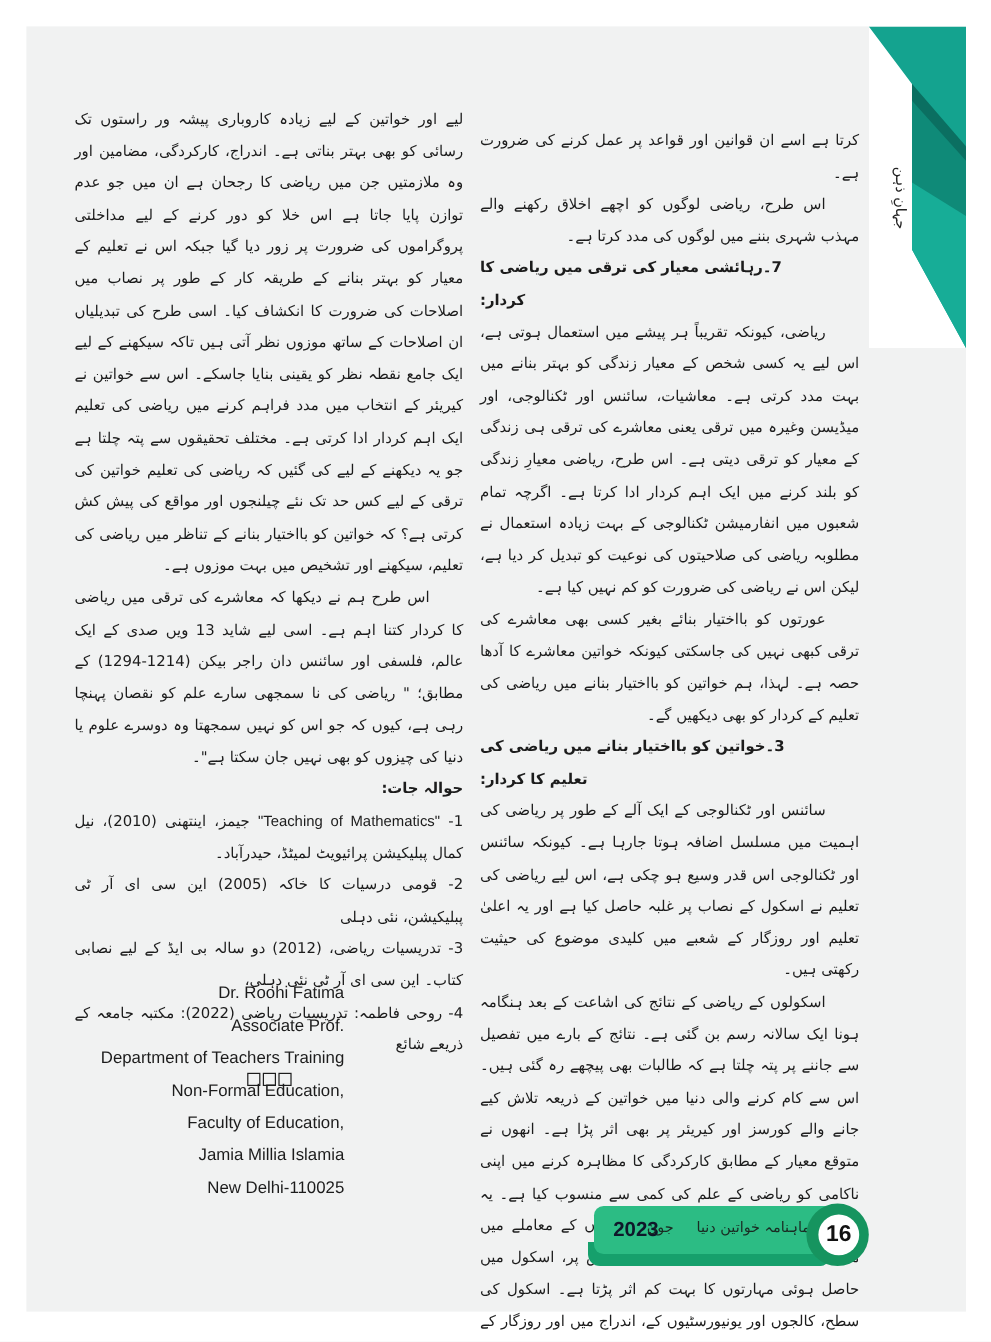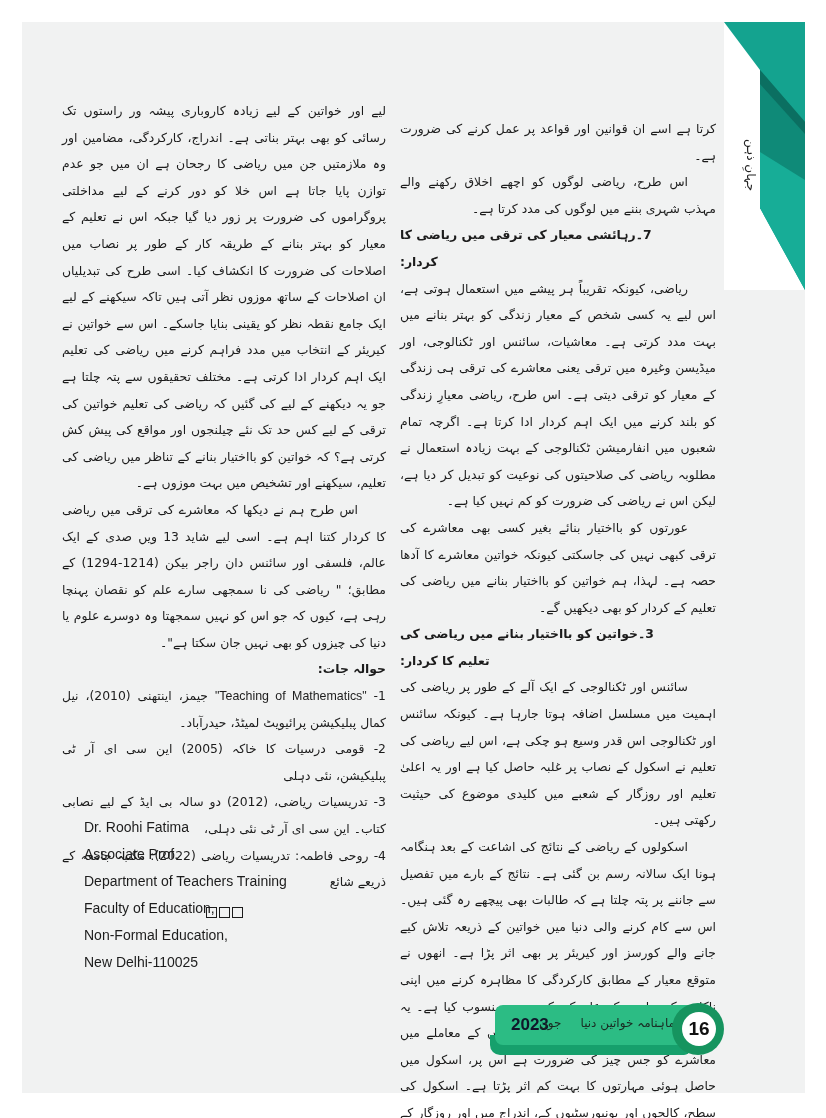--- a/index.html
+++ b/index.html
@@ -1,32 +1,32 @@
 <!DOCTYPE html>
 <html><head>
 <meta charset="utf-8">
 <style>
   html, body { margin:0; padding:0; }
   body { width:826px; height:1118px; background:#ffffff; position:relative; overflow:hidden;
          font-family:"DejaVu Sans", sans-serif; color:#1a1a1a; }
   .page { position:absolute; left:22px; top:22px; width:783px; height:1071px; background:#f1f2f2; }
   .col { position:absolute; direction:rtl; text-align:justify; font-family:"DejaVu Sans", sans-serif;
-         font-size:12.4px; line-height:26.6px; color:#1c1c1c;margin-top:12px; }
+         font-size:12.4px; line-height:26.6px; color:#1c1c1c; }
   .col p { margin:0; }
   .col p.indent { text-indent:28px; }
   .col .heading { font-weight:bold; text-align:left; padding-right:28px; }
   .col-right { left:400px; top:104px; width:316px; }
   .col-left { left:62px; top:86px; width:324px; }
   .refs-title { font-weight:bold; }
   .refs p { margin:0; }
   .latin { font-family:"Liberation Sans", sans-serif; direction:ltr; unicode-bidi:embed; }
   .end-mark { text-align:center; letter-spacing:2px; font-size:14px; line-height:24px; margin-top:4px; }
   .end-mark span { display:inline-block; width:9px; height:9px; border:1.6px solid #1c1c1c; margin:0 1px; vertical-align:middle; }
   .author { position:absolute; left:84px; top:814px; font-family:"Liberation Sans", sans-serif;
-            font-size:14px; line-height:27px; color:#1c1c1c; }
+            font-size:14px; line-height:27px; color:#1c1c1c;text-align:right; }
   .author div { white-space:nowrap; }
   
   .deco { position:absolute; left:724px; top:22px; width:81px; height:268px; }
   .side-label { position:absolute; left:736px; top:120px; width:22px; height:90px;
                 writing-mode:vertical-rl; direction:rtl; font-size:12px; color:#222; text-align:center; }
   
   .footer { position:absolute; left:488px; top:1003px; width:240px; height:58px; }
   .banner-tail { position:absolute; left:2px; top:32px; width:200px; height:20px; background:#16a06c; border-radius:0 0 6px 10px; }
   .banner { position:absolute; left:7px; top:2px; width:200px; height:40px; background:#2cbc84; border-radius:8px 0 0 8px; }
   .banner-year { position:absolute; left:16px; top:10px; font-family:"Liberation Sans", sans-serif;
@@ -90,22 +90,23 @@
   </div>
   <div class="end-mark">
     <span></span><span></span><span></span>
   </div>
 </div>
 
 <div class="author">
   <div>Dr. Roohi Fatima</div>
   <div>Associate Prof.</div>
   <div>Department of Teachers Training</div>
+  <div>Non-Formal Education,</div>
   <div>Faculty of Education,</div>
-  <div>Non-Formal Education,</div>
+  <div>Jamia Millia Islamia</div>
   <div>New Delhi-110025</div>
 </div>
 
 <div class="footer">
   <div class="banner-tail"></div>
   <div class="banner">
     <span class="banner-year">2023</span>
     <span class="banner-title">
       <span>ماہنامہ خواتین دنیا</span>
       &nbsp;&nbsp;&nbsp;

